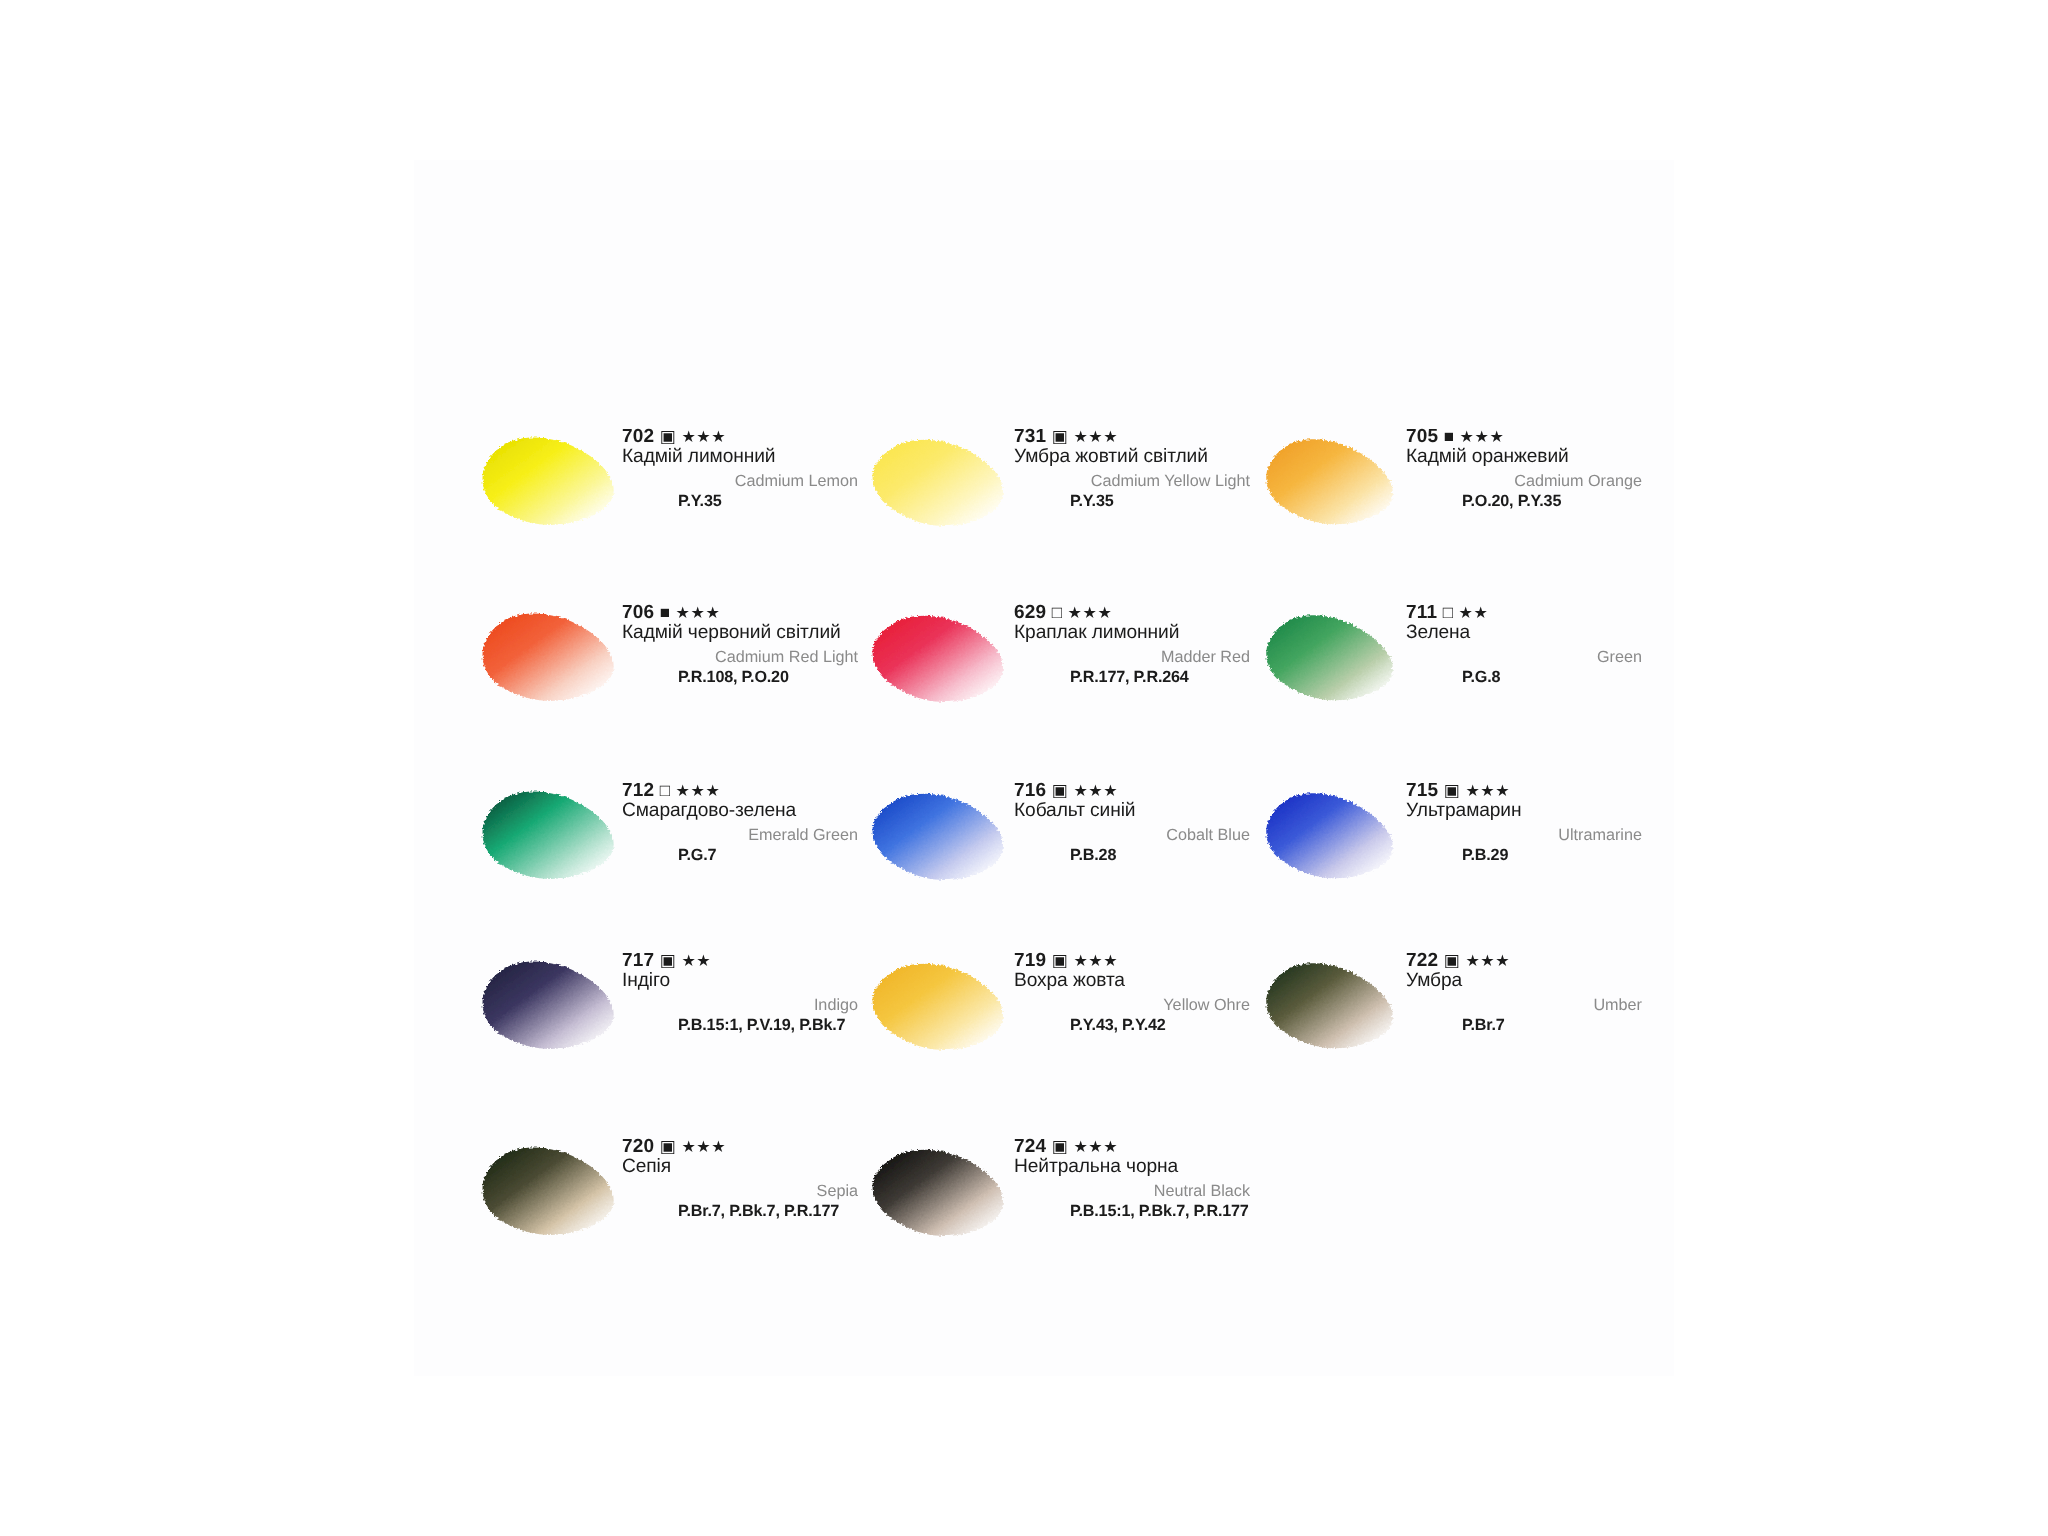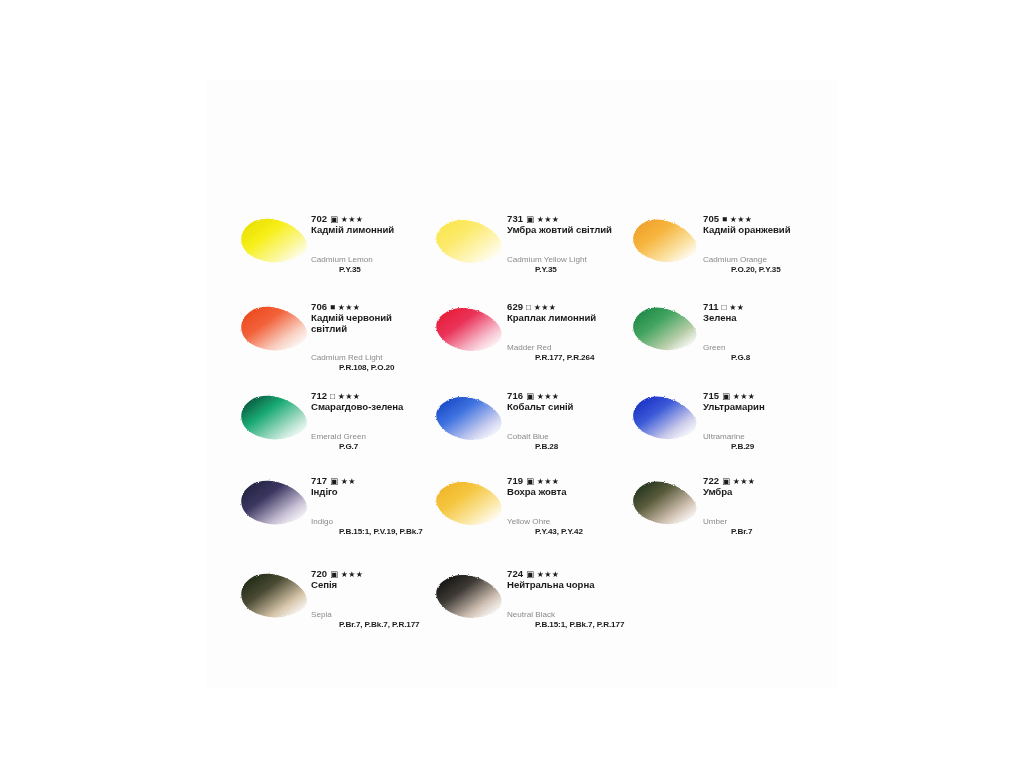--- a/index.html
+++ b/index.html
@@ -32,26 +32,26 @@
   }
 
   .line-code{
     font-size:9.5px;font-weight:bold;color:#1b1b1b;
     line-height:11px;white-space:nowrap;letter-spacing:0.1px;
   }
   .opacity-mark{font-size:8.5px;font-weight:normal;letter-spacing:0px;}
   .stars{font-size:8px;letter-spacing:0.3px;}
 
   .name-ua{
-    font-size:9.6px;font-weight:bold;color:#1b1b1b;
+    font-size:9.6px;font-weight:normal;color:#1b1b1b;
     line-height:10.6px;margin-top:0px;letter-spacing:-0.05px;
   }
   .name-en{
     font-size:8.1px;font-weight:normal;color:#8a8a8a;
-    line-height:9.6px;margin-top:19px;letter-spacing:0px;
+    line-height:9.6px;margin-top:1px;letter-spacing:0px;text-align:right;
   }
   .pigment{
     font-size:8.1px;font-weight:bold;color:#1b1b1b;
     line-height:9.4px;margin-top:0.5px;letter-spacing:-0.1px;margin-left:28px;
   }
 </style>
 </head>
 <body>
 
 <div id="page">

